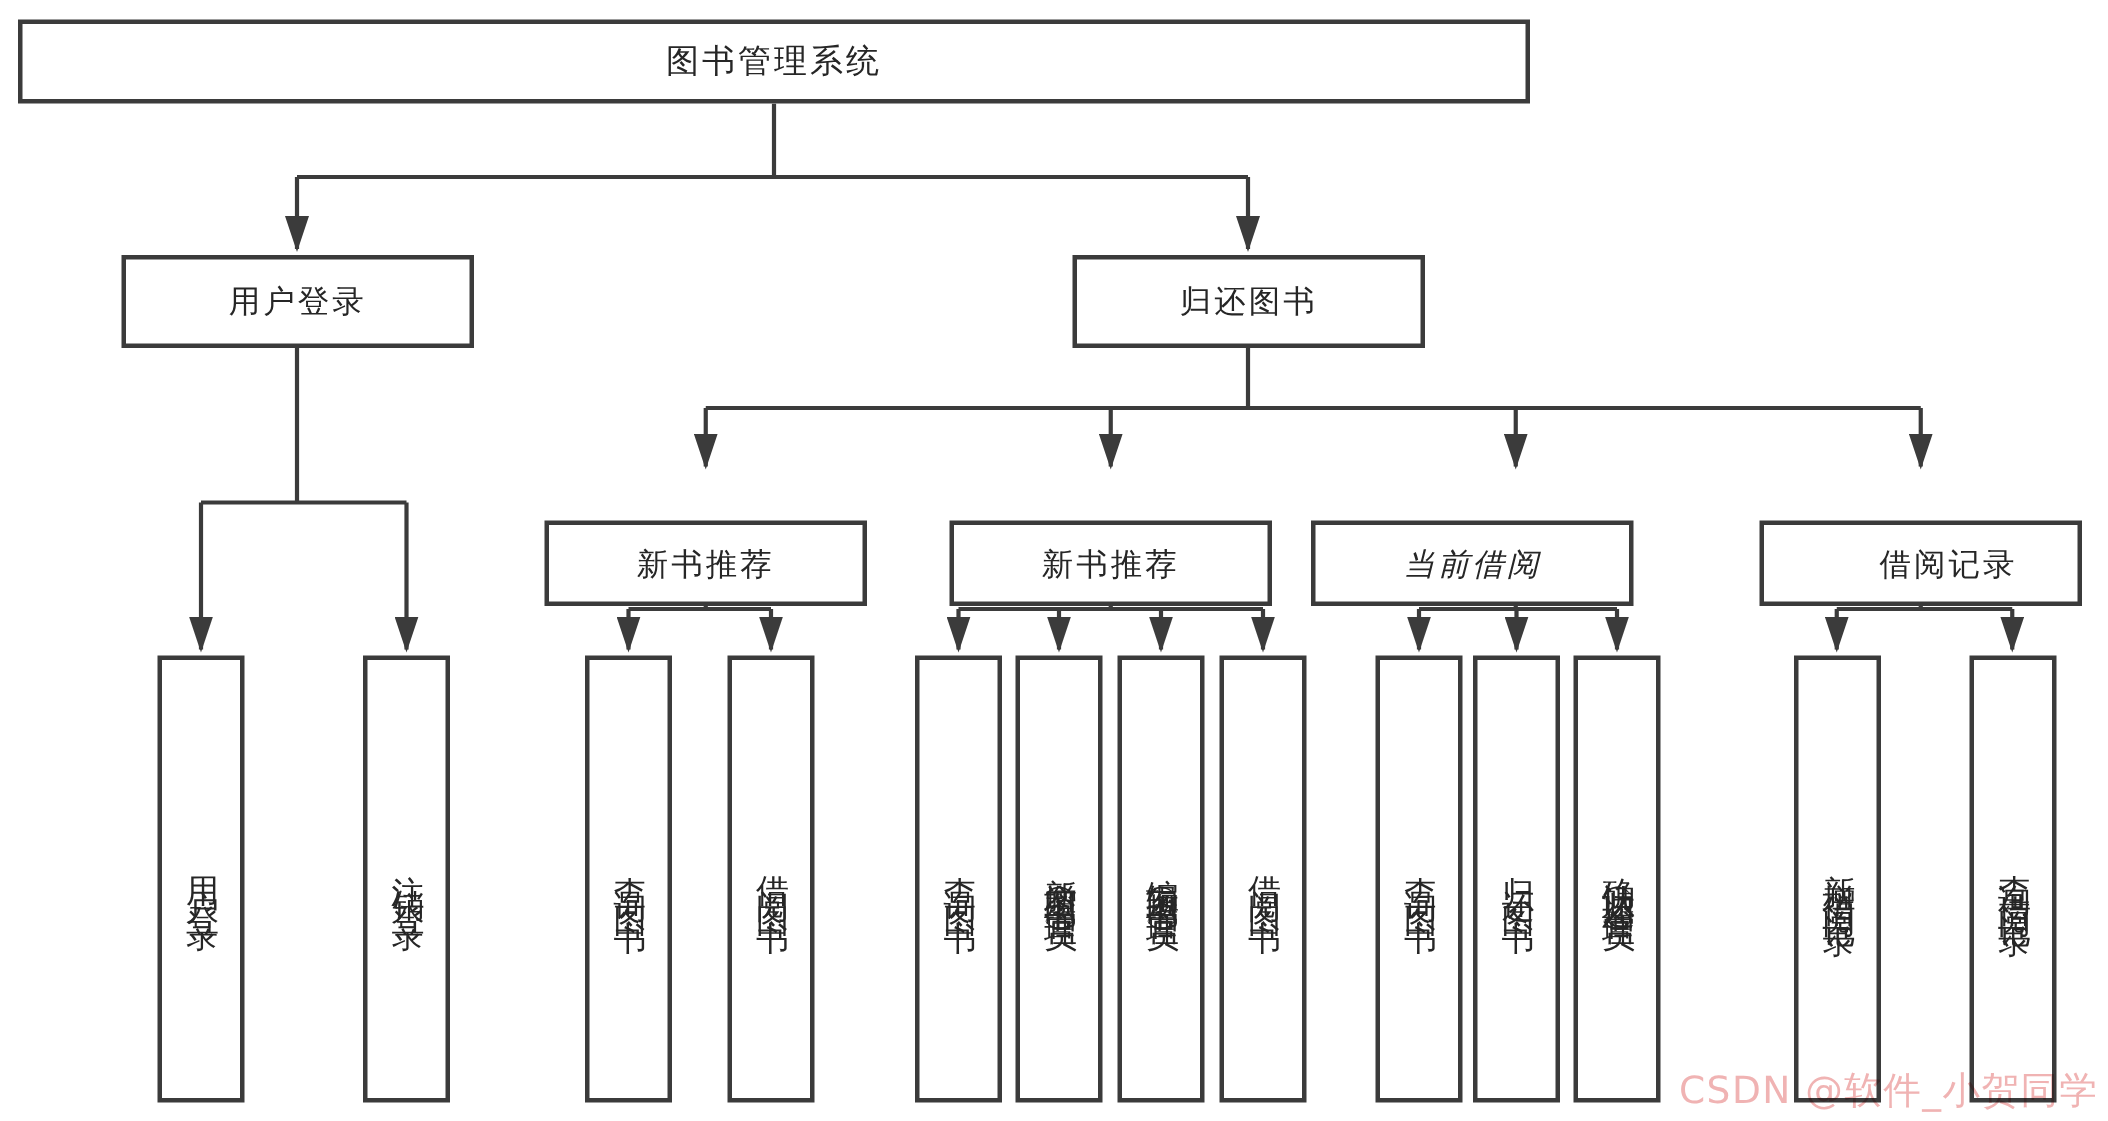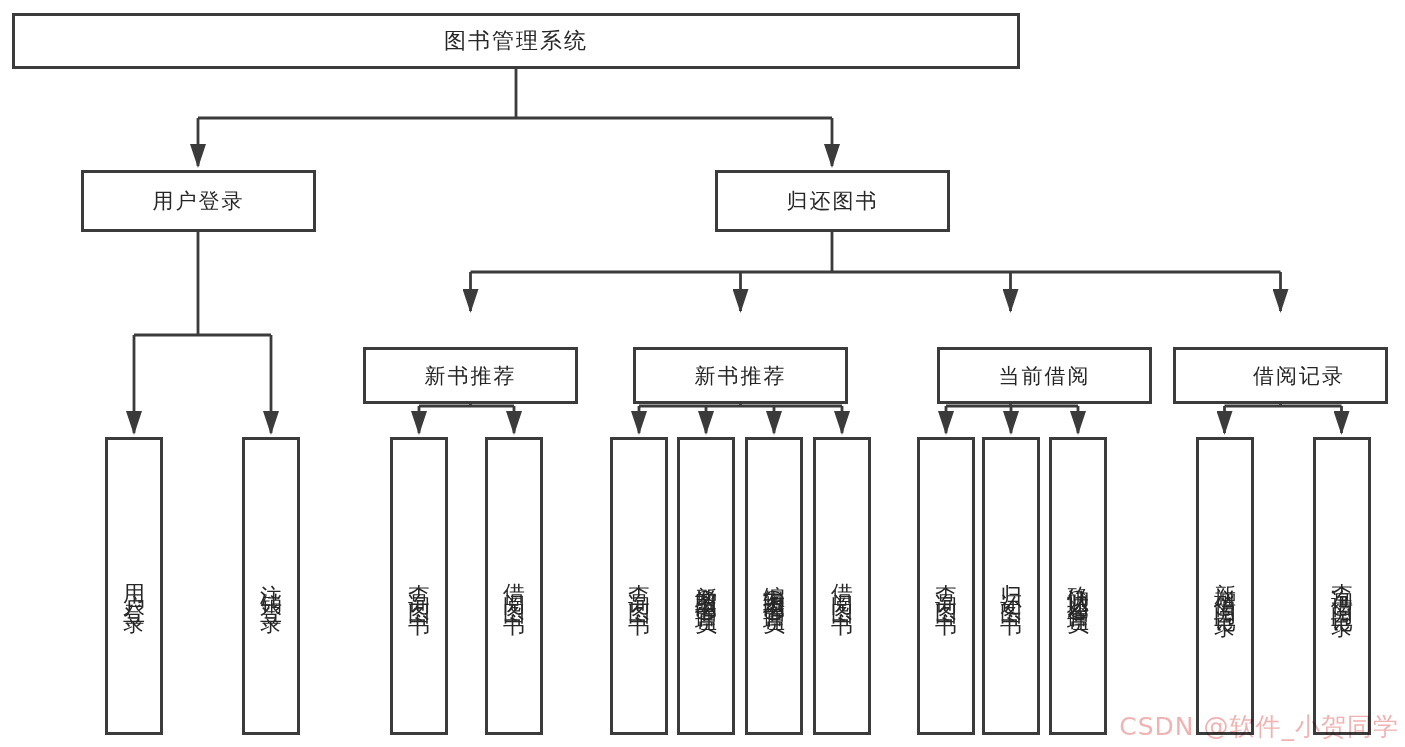--- a/index.html
+++ b/index.html
@@ -22,21 +22,21 @@
     justify-content:center;
     z-index:2;
   }
   .root{left:12px;top:13px;width:1008px;height:56px;font-size:22px;letter-spacing:2px;}
   .branch{top:170px;height:62px;width:235px;font-size:21px;letter-spacing:2px;}
   .b-user{left:81px;}
   .b-book{left:715px;}
   .group{top:315px;height:57px;width:215px;font-size:21px;letter-spacing:2px;margin-top:32px;}
   .g-new{left:363px;}
   .g-borrow{left:633px;}
-  .g-current{left:937px;}
+  .g-current{left:874px;font-style:italic;}
   .g-record{left:1173px;padding-left:37px;}
   .leaf{top:437px;height:298px;width:58px;font-size:22px;}
   .vtext{
     writing-mode:vertical-rl;
     text-orientation:mixed;
     line-height:1;
     white-space:nowrap;
   }
   .ls4{letter-spacing:10px;}
   .ls6{letter-spacing:7px;}

